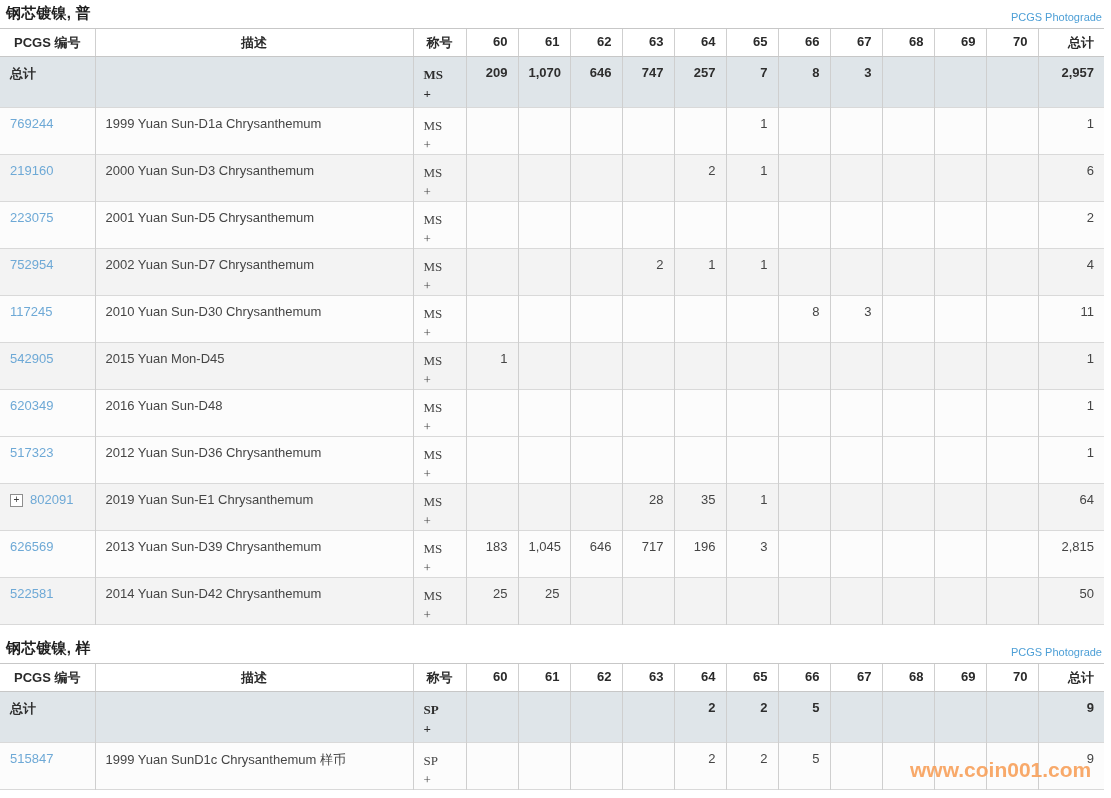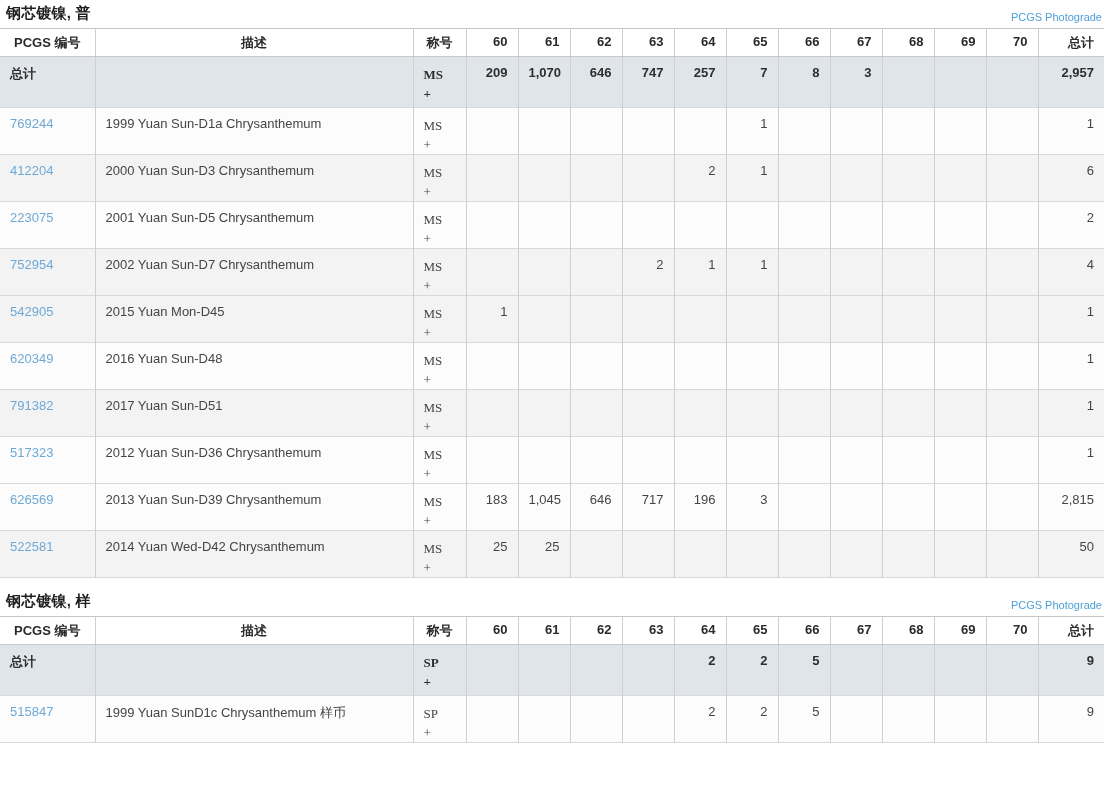--- a/index.html
+++ b/index.html
@@ -112,21 +112,21 @@
       <td class="num"></td>
       <td class="num">1</td>
       <td class="num"></td>
       <td class="num"></td>
       <td class="num"></td>
       <td class="num"></td>
       <td class="num"></td>
       <td class="num">1</td>
     </tr>
     <tr class="data r-even">
-      <td class="al"><a class="id-link">412204</a></td>
+      <td class="al"><a class="id-link">219160</a></td>
       <td class="al">2000 Yuan Sun-D3 Chrysanthemum</td>
       <td class="al desig">MS
 +</td>
       <td class="num"></td>
       <td class="num"></td>
       <td class="num"></td>
       <td class="num"></td>
       <td class="num">2</td>
       <td class="num">1</td>
       <td class="num"></td>
@@ -165,20 +165,38 @@
       <td class="num">2</td>
       <td class="num">1</td>
       <td class="num">1</td>
       <td class="num"></td>
       <td class="num"></td>
       <td class="num"></td>
       <td class="num"></td>
       <td class="num"></td>
       <td class="num">4</td>
     </tr>
+    <tr class="data r-odd">
+      <td class="al"><a class="id-link">117245</a></td>
+      <td class="al">2010 Yuan Sun-D30 Chrysanthemum</td>
+      <td class="al desig">MS
++</td>
+      <td class="num"></td>
+      <td class="num"></td>
+      <td class="num"></td>
+      <td class="num"></td>
+      <td class="num"></td>
+      <td class="num"></td>
+      <td class="num">8</td>
+      <td class="num">3</td>
+      <td class="num"></td>
+      <td class="num"></td>
+      <td class="num"></td>
+      <td class="num">11</td>
+    </tr>
     <tr class="data r-even">
       <td class="al"><a class="id-link">542905</a></td>
       <td class="al">2015 Yuan Mon-D45</td>
       <td class="al desig">MS
 +</td>
       <td class="num">1</td>
       <td class="num"></td>
       <td class="num"></td>
       <td class="num"></td>
       <td class="num"></td>
@@ -201,55 +219,57 @@
       <td class="num"></td>
       <td class="num"></td>
       <td class="num"></td>
       <td class="num"></td>
       <td class="num"></td>
       <td class="num"></td>
       <td class="num"></td>
       <td class="num"></td>
       <td class="num">1</td>
     </tr>
-    <tr class="data r-even">
-      <td class="al"><a class="id-link">791382</a></td>
-      <td class="al">2017 Yuan Sun-D51</td>
-      <td class="al desig">MS
-+</td>
-      <td class="num"></td>
-      <td class="num"></td>
-      <td class="num"></td>
-      <td class="num"></td>
-      <td class="num"></td>
-      <td class="num"></td>
-      <td class="num"></td>
-      <td class="num"></td>
-      <td class="num"></td>
-      <td class="num"></td>
-      <td class="num"></td>
-      <td class="num">1</td>
-    </tr>
     <tr class="data r-odd">
       <td class="al"><a class="id-link">517323</a></td>
       <td class="al">2012 Yuan Sun-D36 Chrysanthemum</td>
       <td class="al desig">MS
 +</td>
       <td class="num"></td>
       <td class="num"></td>
       <td class="num"></td>
       <td class="num"></td>
       <td class="num"></td>
       <td class="num"></td>
       <td class="num"></td>
       <td class="num"></td>
       <td class="num"></td>
       <td class="num"></td>
       <td class="num"></td>
       <td class="num">1</td>
+    </tr>
+    <tr class="data r-even">
+      <td class="al">
+        <span class="expand-box">+</span><a class="id-link">802091</a>
+      </td>
+      <td class="al">2019 Yuan Sun-E1 Chrysanthemum</td>
+      <td class="al desig">MS
++</td>
+      <td class="num"></td>
+      <td class="num"></td>
+      <td class="num"></td>
+      <td class="num">28</td>
+      <td class="num">35</td>
+      <td class="num">1</td>
+      <td class="num"></td>
+      <td class="num"></td>
+      <td class="num"></td>
+      <td class="num"></td>
+      <td class="num"></td>
+      <td class="num">64</td>
     </tr>
     <tr class="data r-odd">
       <td class="al"><a class="id-link">626569</a></td>
       <td class="al">2013 Yuan Sun-D39 Chrysanthemum</td>
       <td class="al desig">MS
 +</td>
       <td class="num">183</td>
       <td class="num">1,045</td>
       <td class="num">646</td>
       <td class="num">717</td>
@@ -257,21 +277,21 @@
       <td class="num">3</td>
       <td class="num"></td>
       <td class="num"></td>
       <td class="num"></td>
       <td class="num"></td>
       <td class="num"></td>
       <td class="num">2,815</td>
     </tr>
     <tr class="data r-even">
       <td class="al"><a class="id-link">522581</a></td>
-      <td class="al">2014 Yuan Wed-D42 Chrysanthemum</td>
+      <td class="al">2014 Yuan Sun-D42 Chrysanthemum</td>
       <td class="al desig">MS
 +</td>
       <td class="num">25</td>
       <td class="num">25</td>
       <td class="num"></td>
       <td class="num"></td>
       <td class="num"></td>
       <td class="num"></td>
       <td class="num"></td>
       <td class="num"></td>

